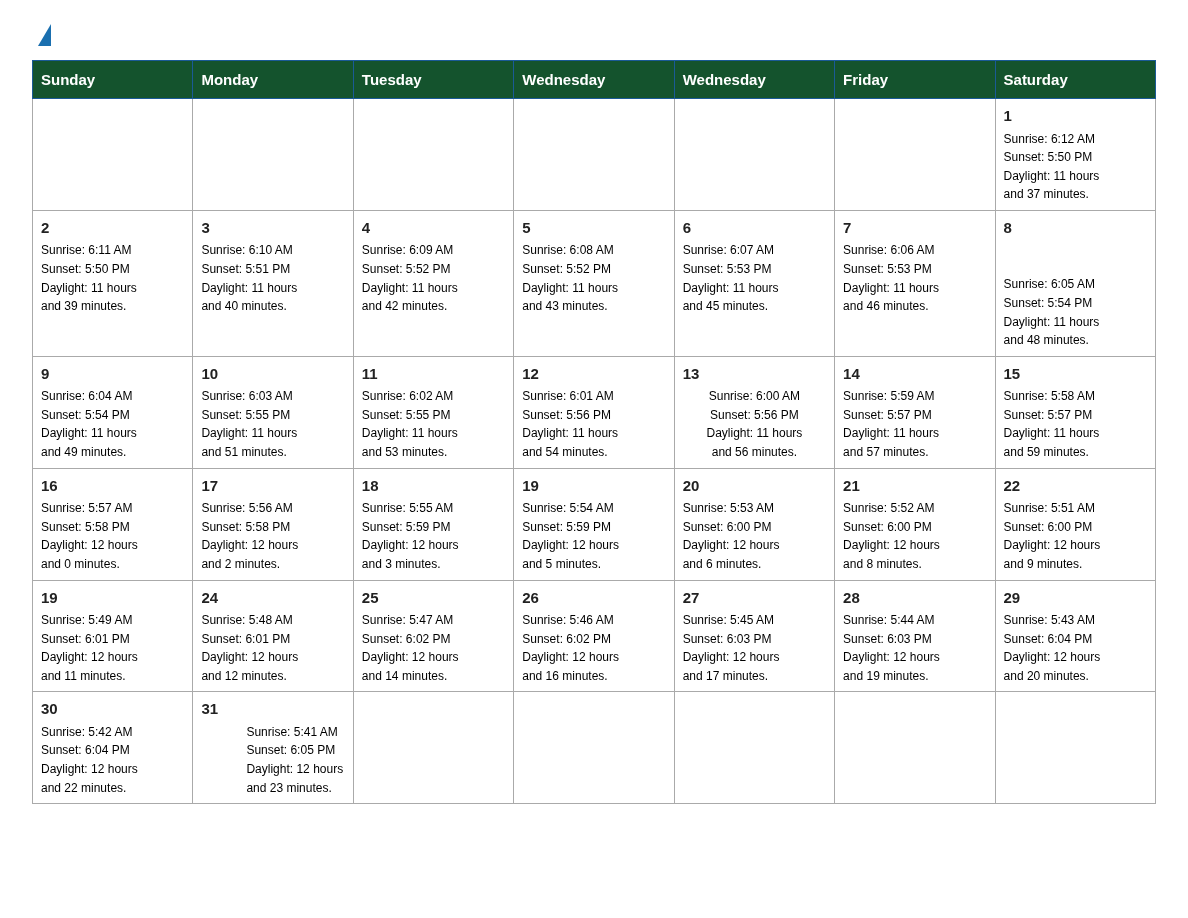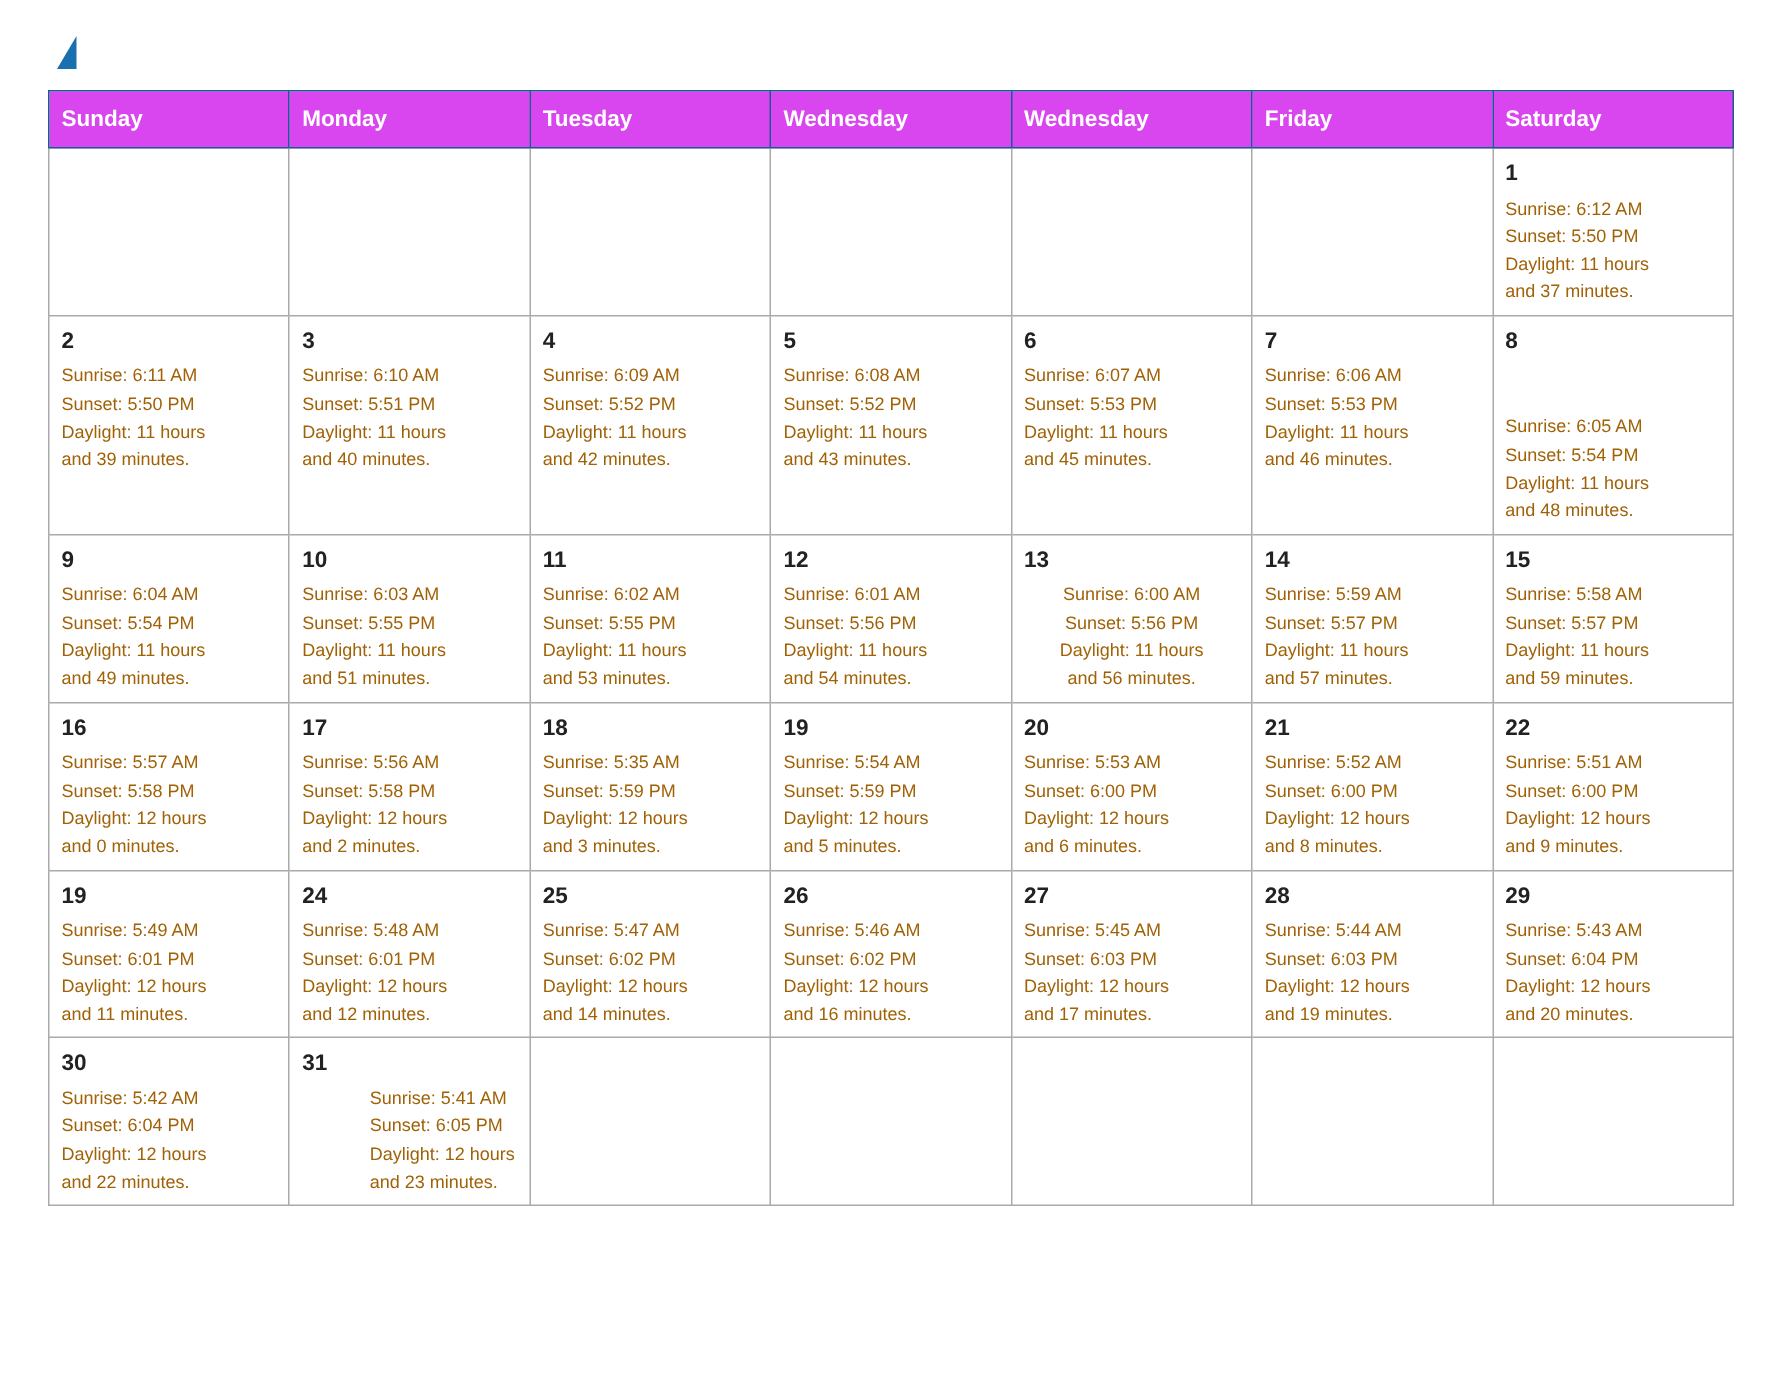--- a/index.html
+++ b/index.html
@@ -59,21 +59,21 @@
       font-weight: normal;
       color: #444;
       margin-top: 4px;
     }
     .calendar {
       width: 100%;
       border-collapse: collapse;
       border: 1px solid #aaa;
     }
     .calendar th {
-      background: #d946ef;
+      background: #14532d;
       color: #fff;
       font-size: 15px;
       font-weight: bold;
       padding: 10px 8px;
       text-align: left;
       border: 1px solid #1a5a96;
     }
     .calendar td {
       vertical-align: top;
       border: 1px solid #aaa;
@@ -84,21 +84,21 @@
       line-height: 1.5;
     }
     .day-num {
       font-size: 15px;
       font-weight: bold;
       display: block;
       margin-bottom: 2px;
     }
     .day-info {
       font-size: 12px;
-      color: #a16207;
+      color: #000000;
       line-height: 1.55;
     }
     .empty-cell {
       background: #fff;
     }
   </style>
 </head>
 <body>
 
 <div class="header">
@@ -257,21 +257,21 @@
         </td>
         <td>
           <span class="day-num">17</span>
           <div class="day-info" style="white-space: pre-line;">Sunrise: 5:56 AM
 Sunset: 5:58 PM
 Daylight: 12 hours
 and 2 minutes.</div>
         </td>
         <td>
           <span class="day-num">18</span>
-          <div class="day-info" style="white-space: pre-line;">Sunrise: 5:35 AM
+          <div class="day-info" style="white-space: pre-line;">Sunrise: 5:55 AM
 Sunset: 5:59 PM
 Daylight: 12 hours
 and 3 minutes.</div>
         </td>
         <td>
           <span class="day-num">19</span>
           <div class="day-info" style="white-space: pre-line;">Sunrise: 5:54 AM
 Sunset: 5:59 PM
 Daylight: 12 hours
 and 5 minutes.</div>

